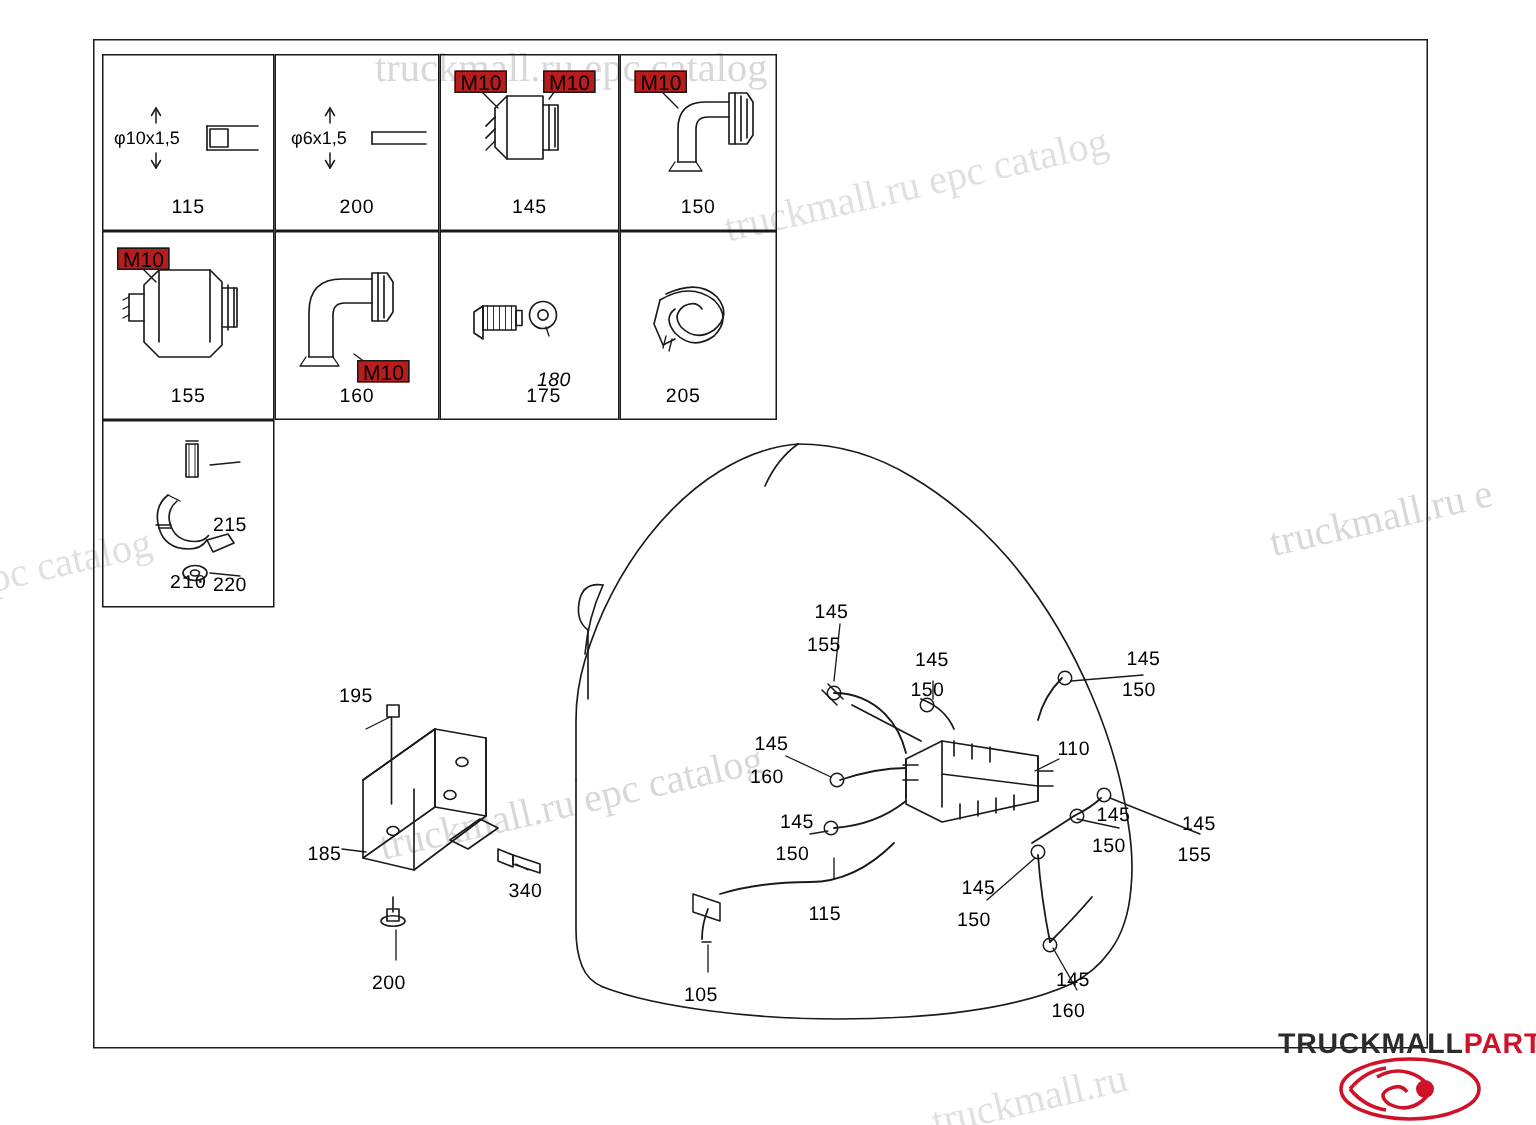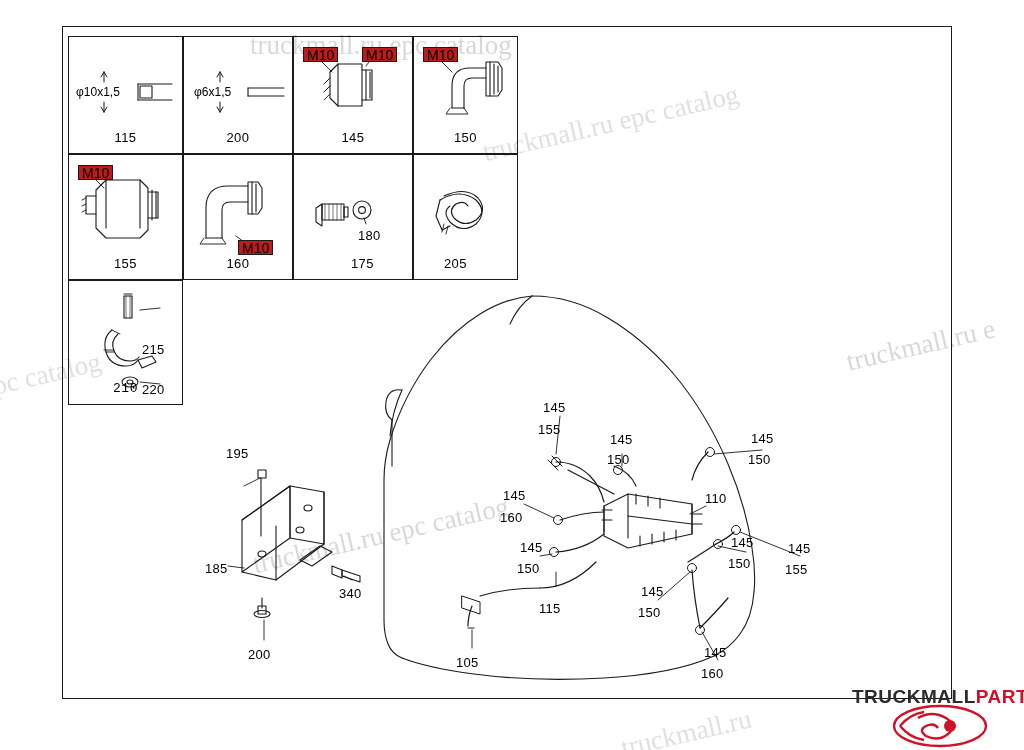--- a/index.html
+++ b/index.html
@@ -290,26 +290,26 @@
       <div class="celllabel" style="left: 183px; top: 130px; width: 110px;">200</div>
       <div class="celllabel" style="left: 293px; top: 130px; width: 120px;">145</div>
       <div class="celllabel" style="left: 413px; top: 130px; width: 105px;">150</div>
       <div class="celllabel" style="left: 68px; top: 256px; width: 115px;">155</div>
       <div class="celllabel" style="left: 183px; top: 256px; width: 110px;">160</div>
       <div class="celllabel" style="left: 293px; top: 256px; width: 139px;">175</div>
       <div class="celllabel" style="left: 403px; top: 256px; width: 105px;">205</div>
       <div class="celllabel" style="left: 68px; top: 381px; width: 115px; font-family: Liberation Mono, monospace;">210</div>
     </div>
   <div id="sub-labels">
-      <div class="ref" style="left: 358px; top: 228px;">180</div>
+      <div class="ref" style="left: 358px; top: 245px; font-style: italic;">180</div>
       <div class="ref" style="left: 142px; top: 303px; margin-top: 39px;">215</div>
       <div class="ref" style="left: 142px; top: 382px;">220</div>
     </div>
   <div id="callouts">
-      <div class="ref" style="left: 226px; top: 446px;">195</div>
+      <div class="ref" style="left: 226px; top: 456px;">195</div>
       <div class="ref" style="left: 205px; top: 561px;">185</div>
       <div class="ref" style="left: 339px; top: 586px;">340</div>
       <div class="ref" style="left: 248px; top: 647px;">200</div>
       <div class="ref" style="left: 456px; top: 655px;">105</div>
       <div class="ref" style="left: 539px; top: 601px;">115</div>
       <div class="ref" style="left: 705px; top: 491px;">110</div>
       <div class="ref" style="left: 543px; top: 400px;">145</div>
       <div class="ref" style="left: 538px; top: 422px;">155</div>
       <div class="ref" style="left: 610px; top: 432px;">145</div>
       <div class="ref" style="left: 607px; top: 452px;">150</div>

